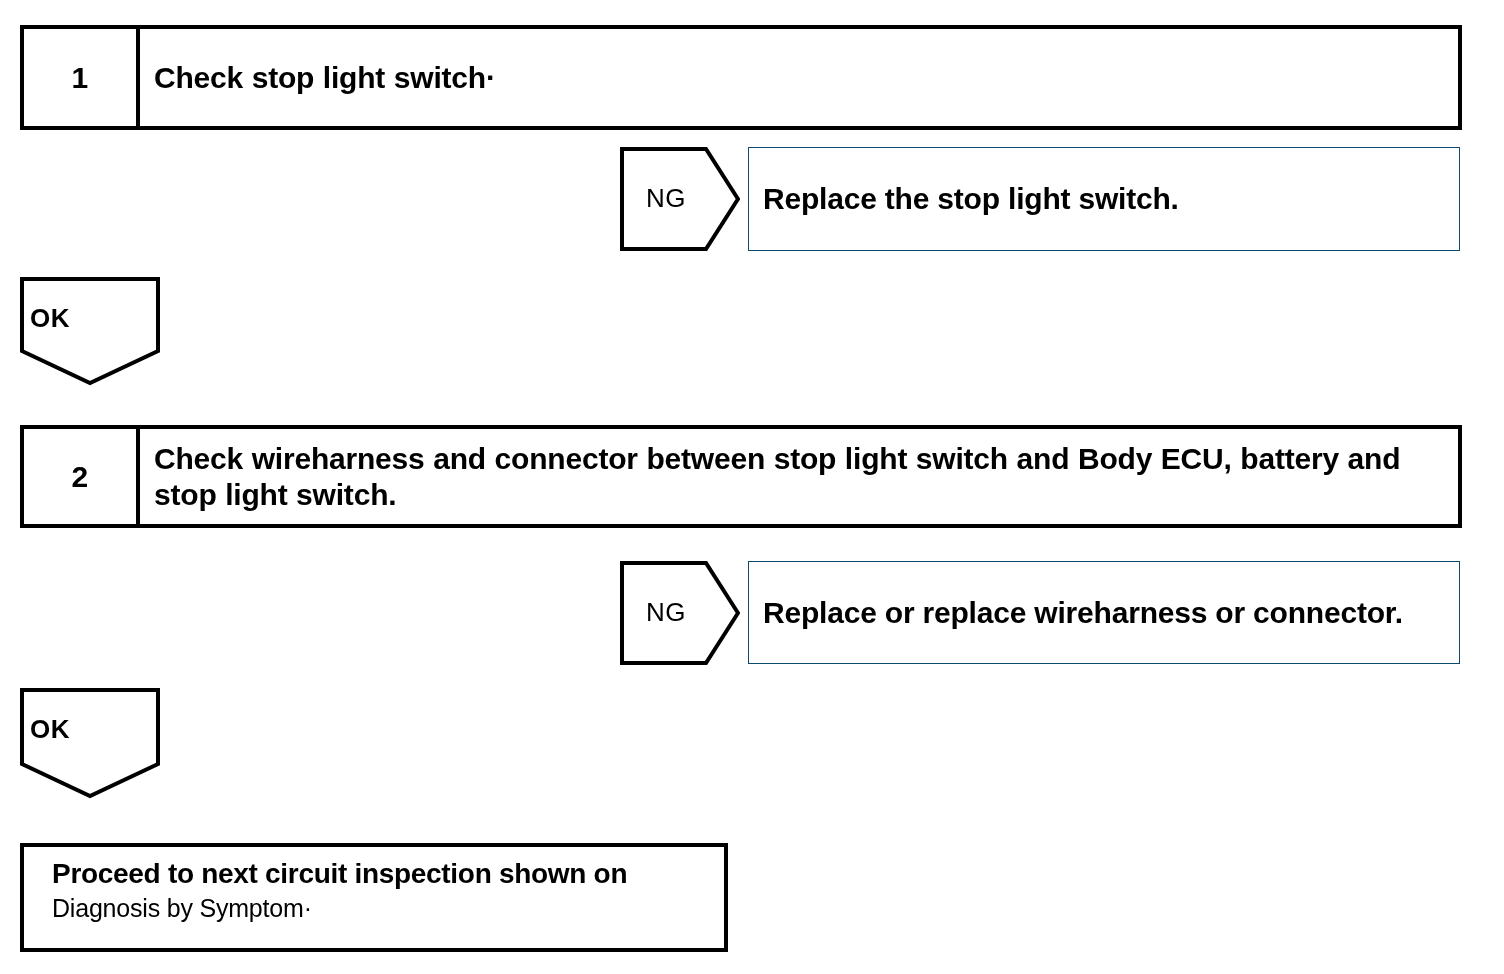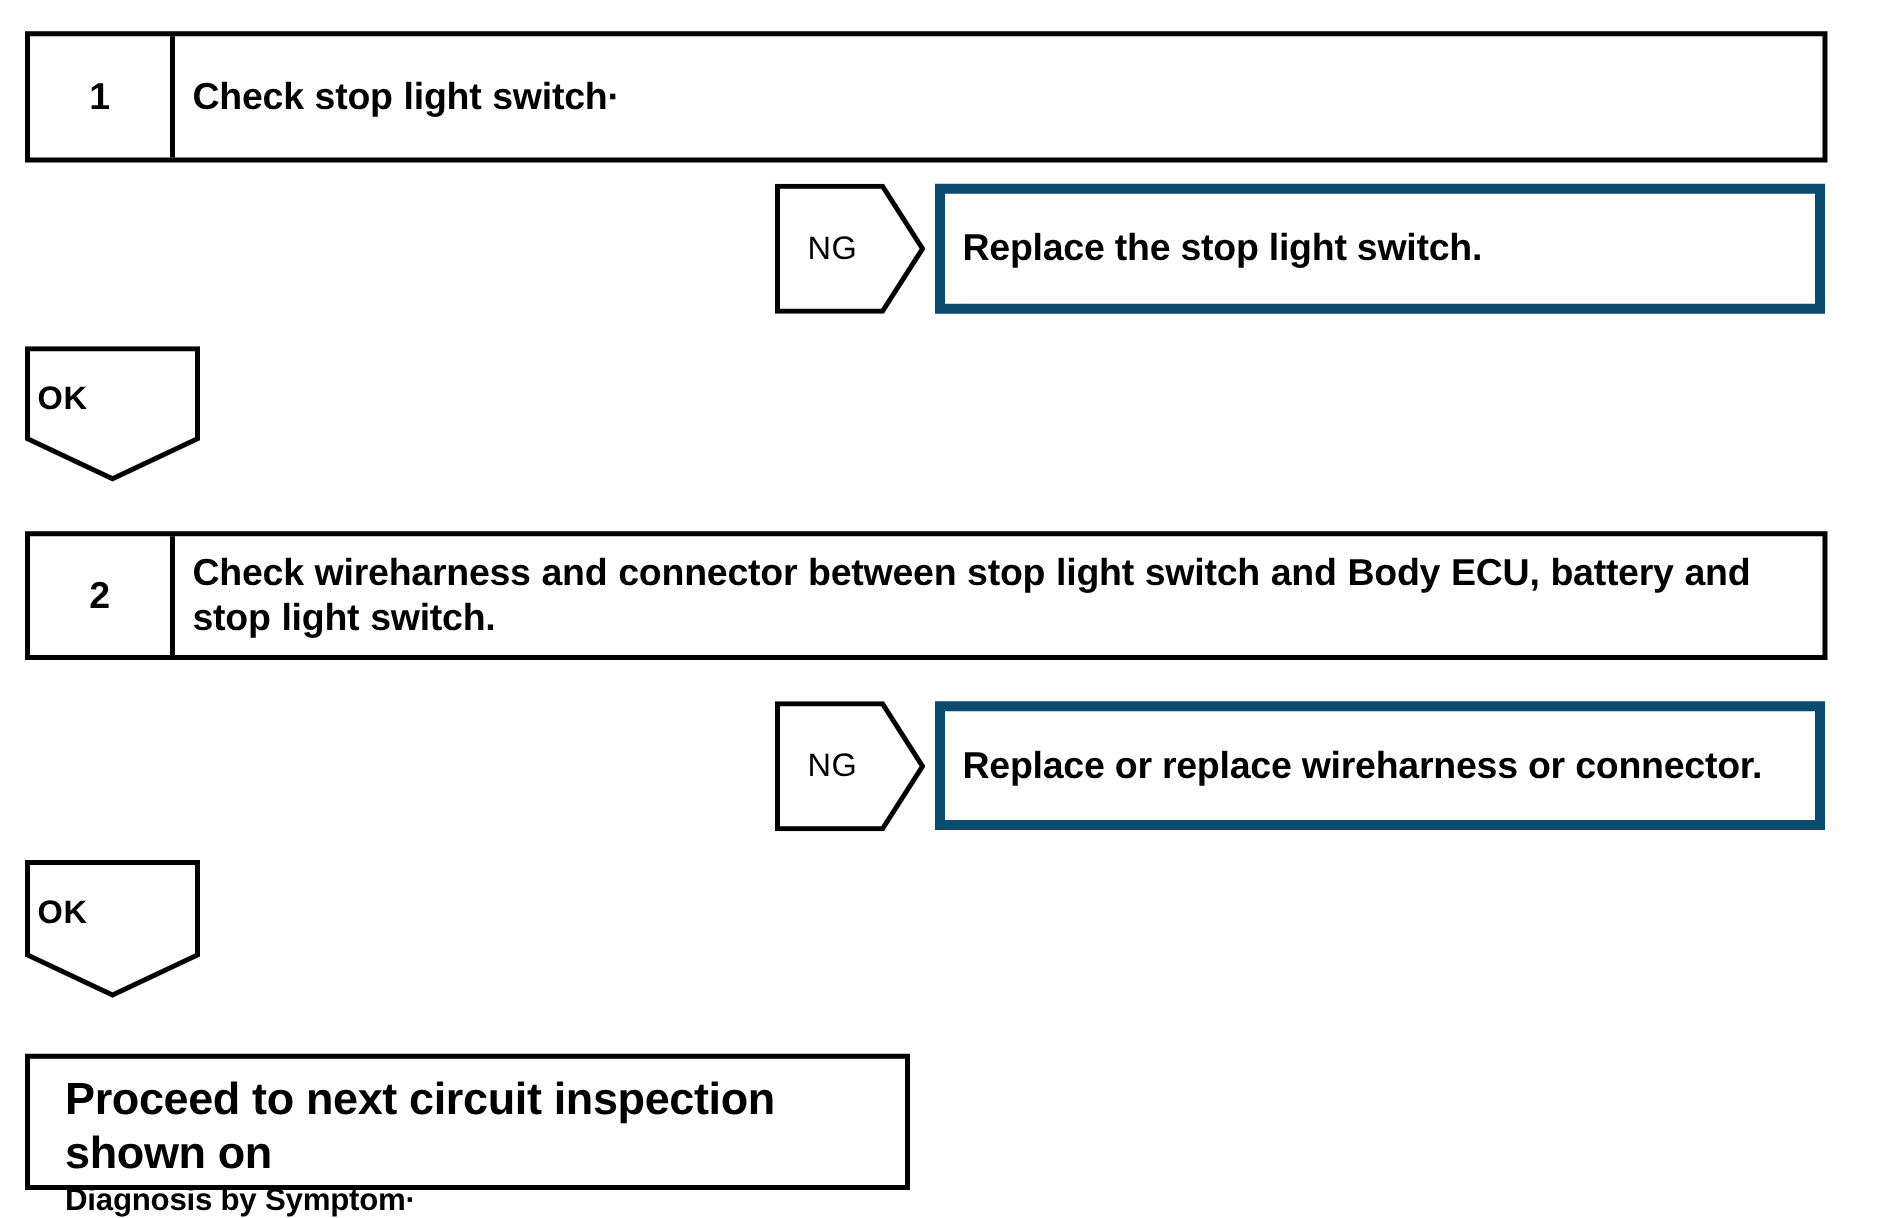--- a/index.html
+++ b/index.html
@@ -50,45 +50,45 @@
     font-weight: bold;
     line-height: 1.17;
     letter-spacing: -0.2px;
     word-spacing: 0.5px;
     border-radius: 12px;
   }
   .step-text.two-line { align-items: center; }
 
   
   .result-box {
-    border: 8px solid #0c4a6e;
+    border: 1px solid #0c4a6e;
     background: #fff;
     display: flex;
     align-items: center;
     padding: 0 14px;
     font-size: 30px;
     font-weight: bold;
     letter-spacing: -0.2px;
   }
 
   
   .final-box {
     border: 4px solid #000;
     background: #fff;
     padding: 10px 0 0 28px;
   }
   .final-line1 {
-    font-size: 36px;
+    font-size: 28px;
     font-weight: bold;
     letter-spacing: -0.3px;
     line-height: 1.2;
   }
   .final-line2 {
     font-size: 25px;
-    font-weight: bold;
+    font-weight: normal;
     letter-spacing: -0.2px;
     line-height: 1.25;
     margin-top: 2px;
   }
 
   
   .ng-shape {
     position: absolute;
   }
   .ng-shape svg { display: block; }

